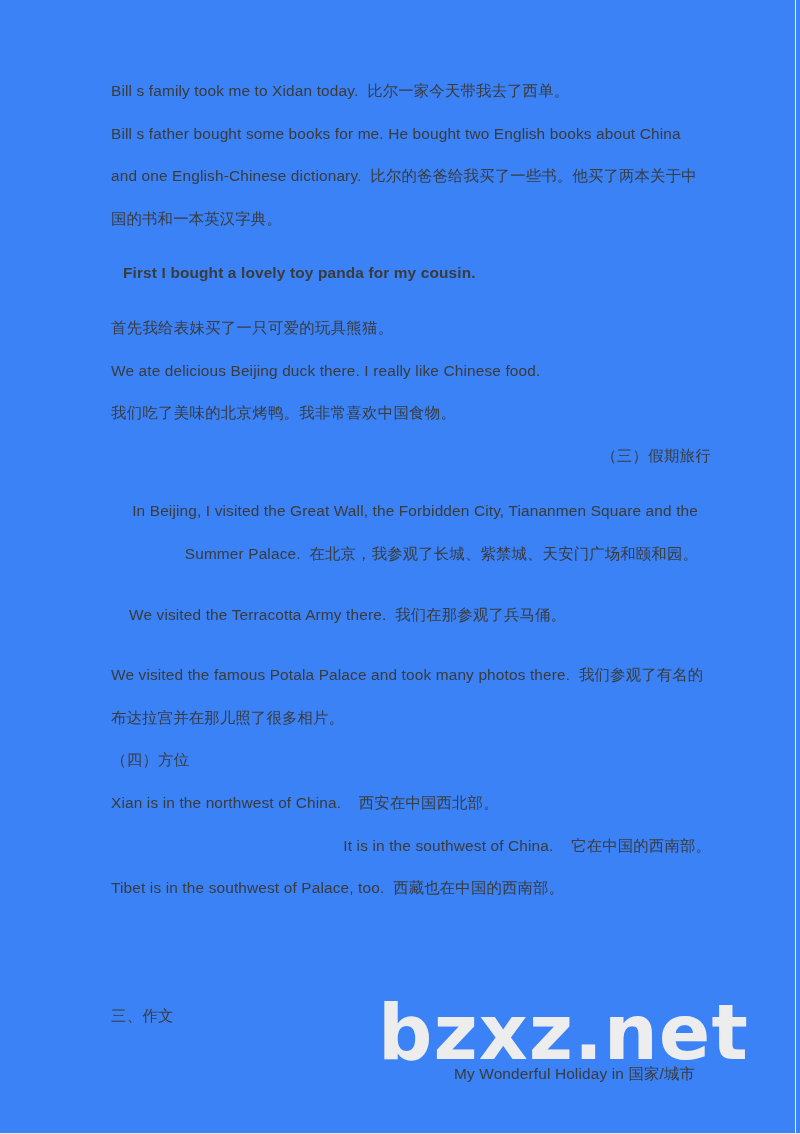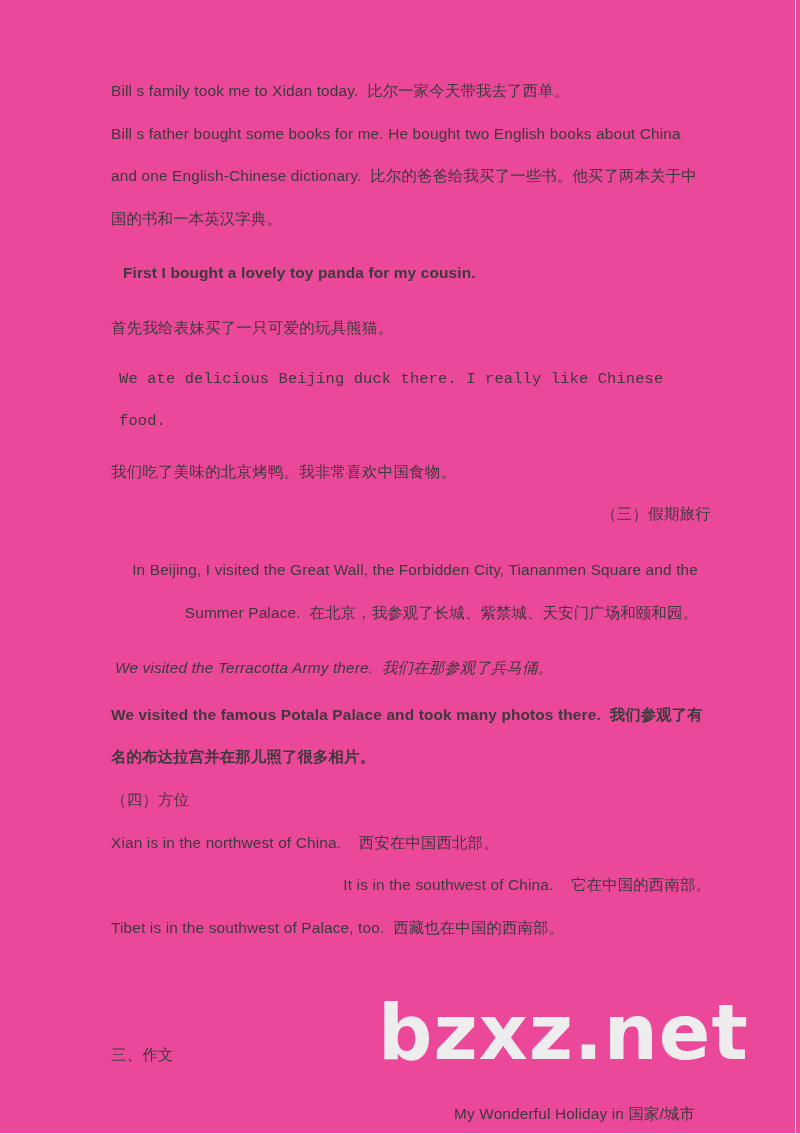--- a/index.html
+++ b/index.html
@@ -8,21 +8,21 @@
     padding: 0;
     background: #ffffff;
   }
   body {
     font-family: "Liberation Sans", "DejaVu Sans", sans-serif;
   }
   .page {
     position: relative;
     width: 800px;
     height: 1134px;
-    background: #ec4899;
+    background: #3b82f6;
     overflow: hidden;
     box-sizing: border-box;
   }
   
   .edge-right {
     position: absolute;
     top: 0;
     right: 4px;
     width: 1px;
     height: 1134px;
@@ -80,31 +80,31 @@
   <div class="content">
 
     <p class="line" style="margin: 0px;">Bill s family took me to Xidan today.  比尔一家今天带我去了西单。</p>
 
     <p class="line" style="margin: 0px;">Bill s father bought some books for me. He bought two English books about China and one English-Chinese dictionary.  比尔的爸爸给我买了一些书。他买了两本关于中国的书和一本英汉字典。</p>
 
     <p class="line" style="margin: 12px; font-weight: bold;">First I bought a lovely toy panda for my cousin.</p>
 
     <p class="line cn" style="margin: 0px;">首先我给表妹买了一只可爱的玩具熊猫。</p>
 
-    <p class="line" style="margin: 8px; font-family: Liberation Mono, monospace;">We ate delicious Beijing duck there. I really like Chinese food.</p>
+    <p class="line" style="margin: 0px;">We ate delicious Beijing duck there. I really like Chinese food.</p>
 
     <p class="line cn" style="margin: 0px;">我们吃了美味的北京烤鸭。我非常喜欢中国食物。</p>
 
     <p class="line cn" style="margin: 0px; text-align: right;">（三）假期旅行</p>
 
     <p class="line" style="margin: 13px; text-align: right;">In Beijing, I visited the Great Wall, the Forbidden City, Tiananmen Square and the Summer Palace.  在北京，我参观了长城、紫禁城、天安门广场和颐和园。</p>
 
-    <p class="line" style="margin: 4px; font-style: italic;">We visited the Terracotta Army there.  我们在那参观了兵马俑。</p>
+    <p class="line" style="margin: 18px;">We visited the Terracotta Army there.  我们在那参观了兵马俑。</p>
 
-    <p class="line" style="margin: 0px; font-weight: bold;">We visited the famous Potala Palace and took many photos there.  我们参观了有名的布达拉宫并在那儿照了很多相片。</p>
+    <p class="line" style="margin: 0px;">We visited the famous Potala Palace and took many photos there.  我们参观了有名的布达拉宫并在那儿照了很多相片。</p>
 
     <p class="line cn" style="margin: 0px;">（四）方位</p>
 
     <p class="line" style="margin: 0px;">Xian is in the northwest of China.    西安在中国西北部。</p>
 
     <p class="line" style="margin: 0px; text-align: right;">It is in the southwest of China.    它在中国的西南部。</p>
 
     <p class="line" style="margin: 0px;">Tibet is in the southwest of Palace, too.  西藏也在中国的西南部。</p>
 
     <div class="spacer"></div>

